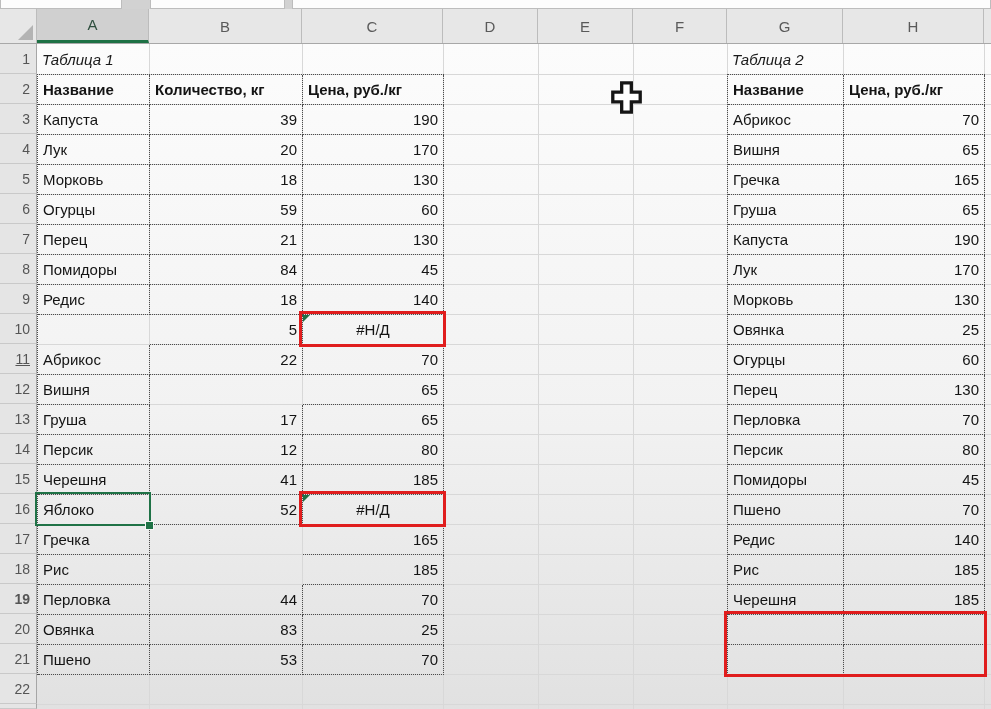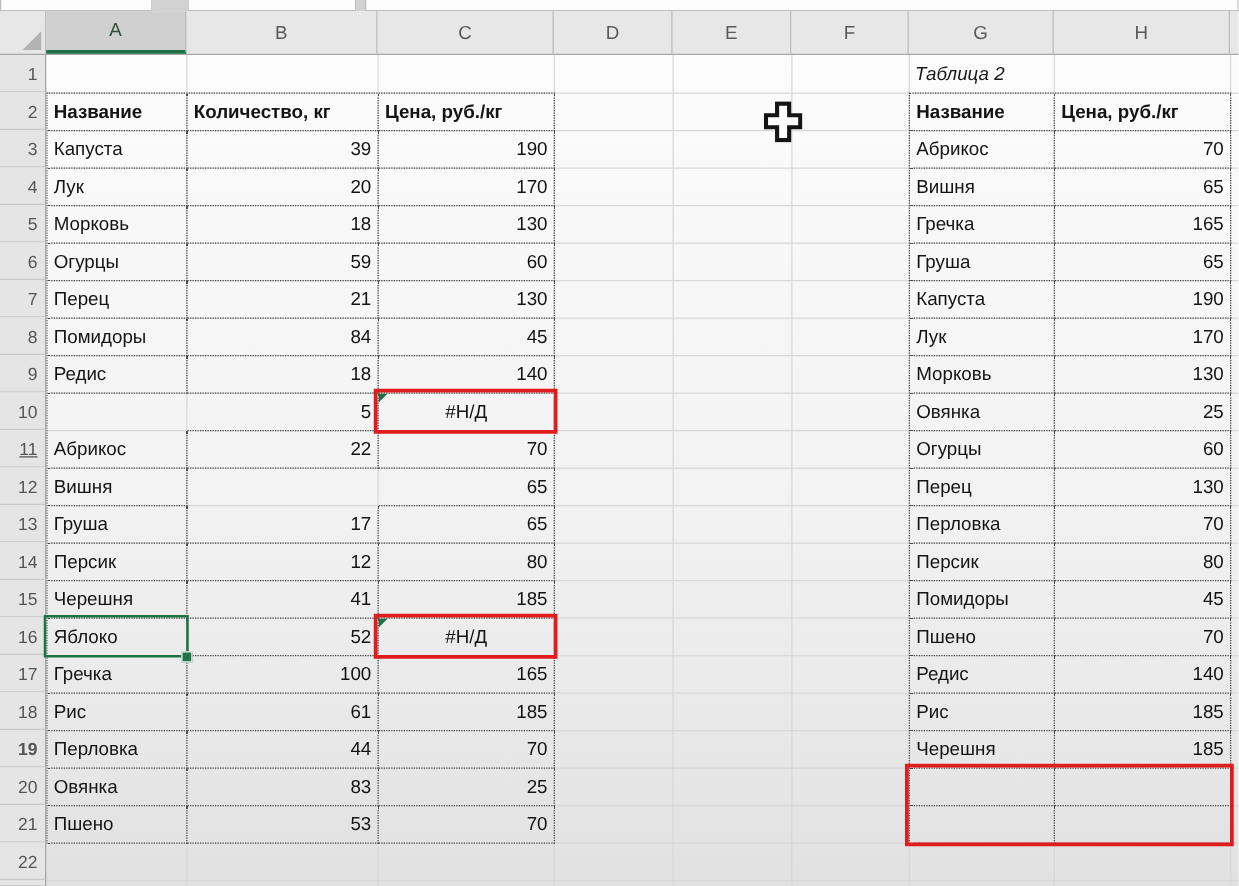--- a/index.html
+++ b/index.html
@@ -111,20 +111,21 @@
       <div class="hline" style="top: 494px;"></div>
       <div class="hline" style="top: 524px;"></div>
       <div class="hline" style="top: 554px;"></div>
       <div class="hline" style="top: 584px;"></div>
       <div class="hline" style="top: 614px;"></div>
       <div class="hline" style="top: 644px;"></div>
       <div class="hline" style="top: 674px;"></div>
       <div class="hline" style="top: 704px;"></div>
     </div>
 
+  <div class="celltitle t1title">Таблица 1</div>
   <div class="celltitle t2title">Таблица 2</div>
 
   <div class="active-cell"></div>
   <div class="fill-handle"></div>
 
   <div class="cursor">
     <svg width="31" height="33" viewBox="0 0 24 26">
       <path d="M8.2 1.5 h7.6 v7.3 h7 v7.6 h-7 v8.1 h-7.6 v-8.1 h-7 v-7.6 h7 z" fill="#ffffff" stroke="#151515" stroke-width="2.6"></path>
     </svg>
   </div>
@@ -190,24 +191,22 @@
       <div class="xcell" style="left: 0px; top: 360px; width: 112px;">Персик</div>
       <div class="xcell num" style="left: 112px; top: 360px; width: 153px;">12</div>
       <div class="xcell num" style="left: 265px; top: 360px; width: 141px;">80</div>
       <div class="xcell" style="left: 0px; top: 390px; width: 112px;">Черешня</div>
       <div class="xcell num" style="left: 112px; top: 390px; width: 153px;">41</div>
       <div class="xcell num" style="left: 265px; top: 390px; width: 141px;">185</div>
       <div class="xcell" style="left: 0px; top: 420px; width: 112px;">Яблоко</div>
       <div class="xcell num" style="left: 112px; top: 420px; width: 153px;">52</div>
       <div class="xcell err" style="left: 265px; top: 420px; width: 141px;">#Н/Д</div>
       <div class="xcell" style="left: 0px; top: 450px; width: 112px;">Гречка</div>
-      <div class="xcell num" style="left: 112px; top: 450px; width: 153px;">100</div>
       <div class="xcell num" style="left: 265px; top: 450px; width: 141px;">165</div>
       <div class="xcell" style="left: 0px; top: 480px; width: 112px;">Рис</div>
-      <div class="xcell num" style="left: 112px; top: 480px; width: 153px;">61</div>
       <div class="xcell num" style="left: 265px; top: 480px; width: 141px;">185</div>
       <div class="xcell" style="left: 0px; top: 510px; width: 112px;">Перловка</div>
       <div class="xcell num" style="left: 112px; top: 510px; width: 153px;">44</div>
       <div class="xcell num" style="left: 265px; top: 510px; width: 141px;">70</div>
       <div class="xcell" style="left: 0px; top: 540px; width: 112px;">Овянка</div>
       <div class="xcell num" style="left: 112px; top: 540px; width: 153px;">83</div>
       <div class="xcell num" style="left: 265px; top: 540px; width: 141px;">25</div>
       <div class="xcell" style="left: 0px; top: 570px; width: 112px;">Пшено</div>
       <div class="xcell num" style="left: 112px; top: 570px; width: 153px;">53</div>
       <div class="xcell num" style="left: 265px; top: 570px; width: 141px;">70</div>

